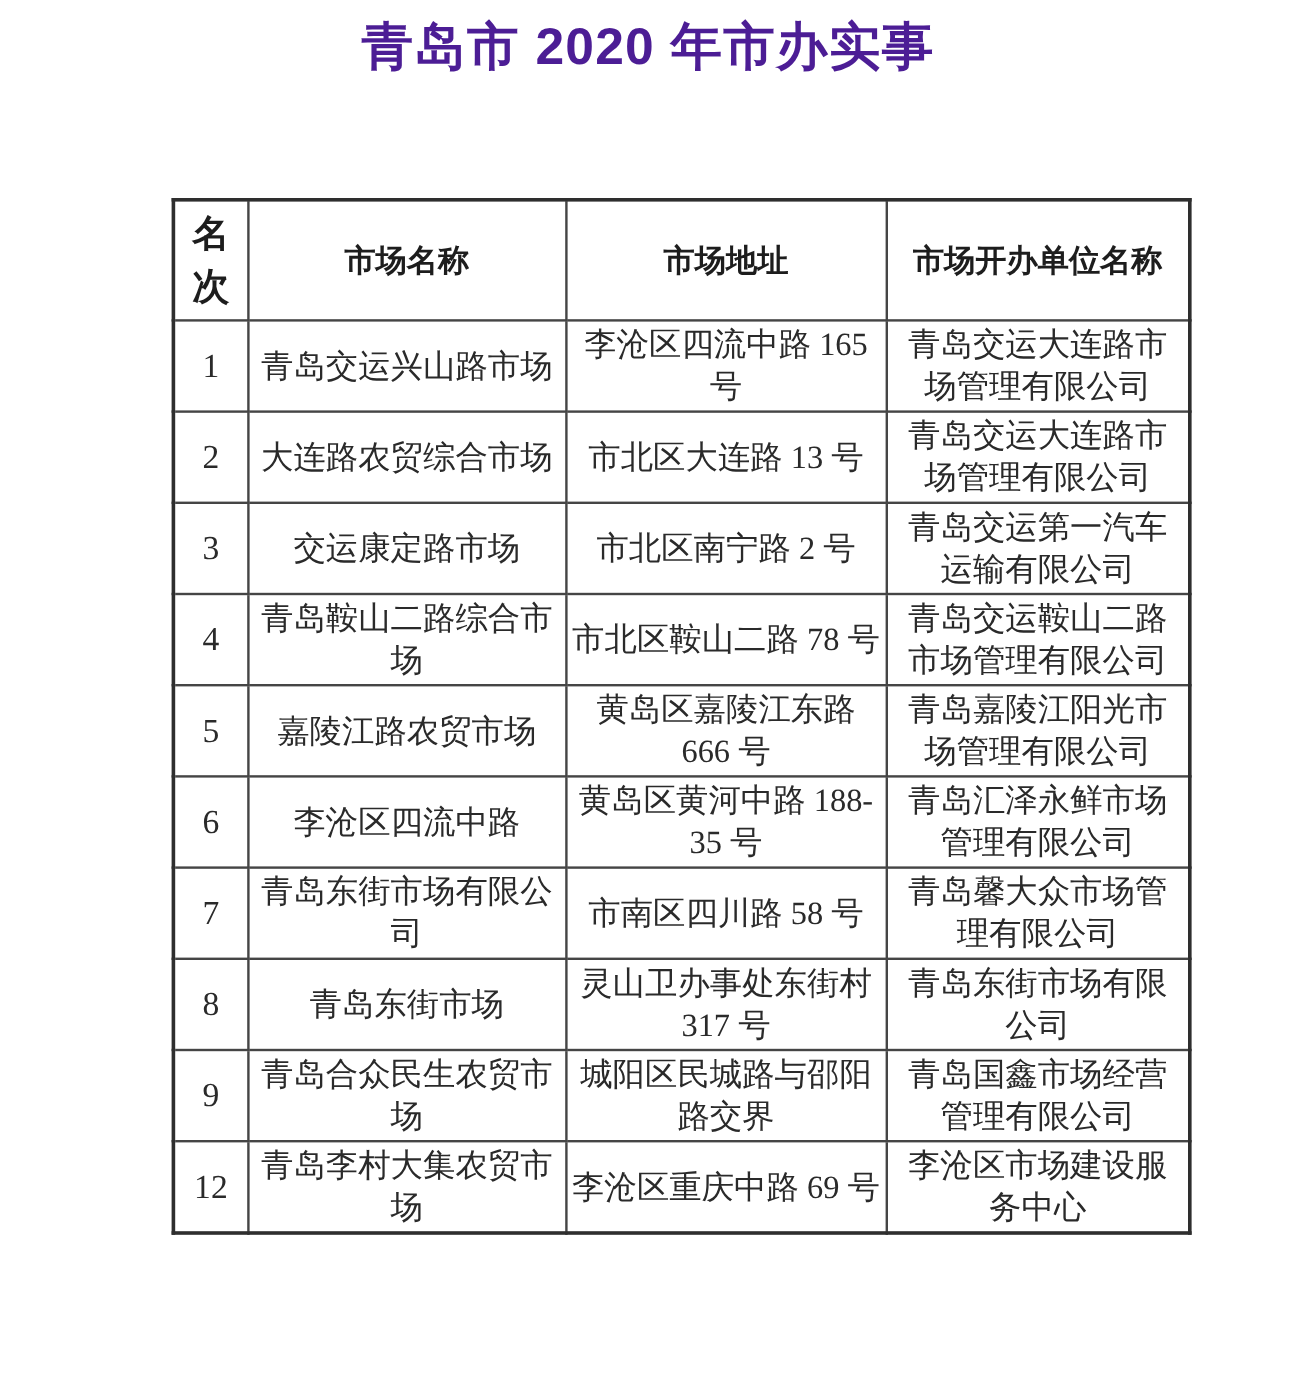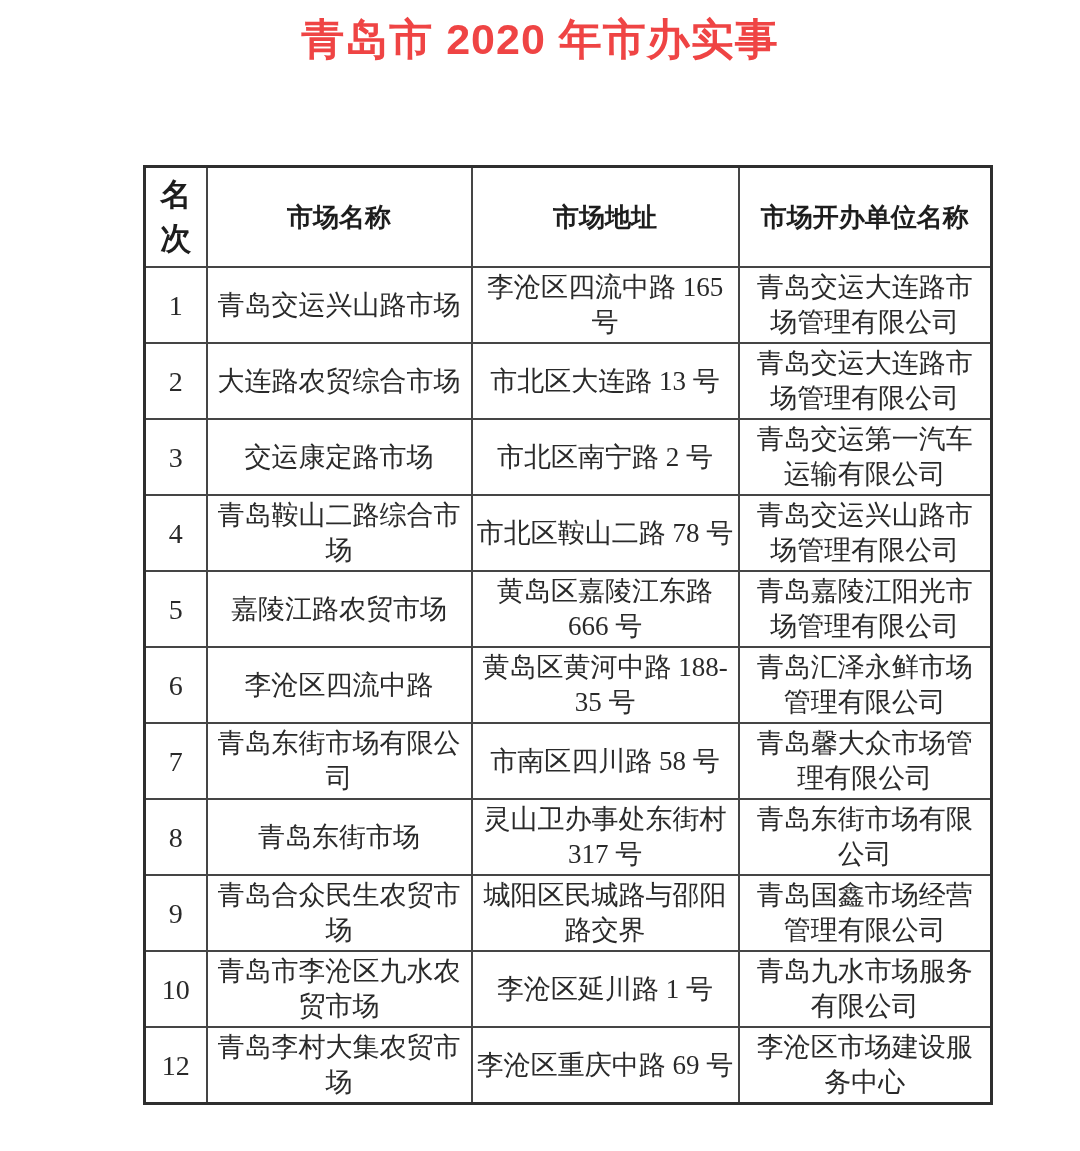--- a/index.html
+++ b/index.html
@@ -19,21 +19,21 @@
   .doc-title {
     position: absolute;
     top: 16px;
     left: 0;
     width: 1080px;
     text-align: center;
     font-family: "Liberation Sans", "DejaVu Sans", sans-serif;
     font-weight: bold;
     font-size: 43px;
     line-height: 47px;
-    color: #ef4444;
+    color: #4c1d95;
     letter-spacing: 1px;
   }
   table.market-table {
     position: absolute;
     left: 143px;
     top: 165px;
     width: 847px;
     border-collapse: collapse;
     table-layout: fixed;
     border: 3px solid #2e2e2e;
@@ -108,21 +108,21 @@
       <tr>
         <td class="rank-cell">3</td>
         <td>交运康定路市场</td>
         <td>市北区南宁路 2 号</td>
         <td>青岛交运第一汽车运输有限公司</td>
       </tr>
       <tr>
         <td class="rank-cell">4</td>
         <td>青岛鞍山二路综合市场</td>
         <td>市北区鞍山二路 78 号</td>
-        <td>青岛交运兴山路市场管理有限公司</td>
+        <td>青岛交运鞍山二路市场管理有限公司</td>
       </tr>
       <tr>
         <td class="rank-cell">5</td>
         <td>嘉陵江路农贸市场</td>
         <td>黄岛区嘉陵江东路 666 号</td>
         <td>青岛嘉陵江阳光市场管理有限公司</td>
       </tr>
       <tr>
         <td class="rank-cell">6</td>
         <td>李沧区四流中路</td>
@@ -141,26 +141,20 @@
         <td>灵山卫办事处东街村 317 号</td>
         <td>青岛东街市场有限公司</td>
       </tr>
       <tr>
         <td class="rank-cell">9</td>
         <td>青岛合众民生农贸市场</td>
         <td>城阳区民城路与邵阳路交界</td>
         <td>青岛国鑫市场经营管理有限公司</td>
       </tr>
       <tr>
-        <td class="rank-cell">10</td>
-        <td>青岛市李沧区九水农贸市场</td>
-        <td>李沧区延川路 1 号</td>
-        <td>青岛九水市场服务有限公司</td>
-      </tr>
-      <tr>
         <td class="rank-cell">12</td>
         <td>青岛李村大集农贸市场</td>
         <td>李沧区重庆中路 69 号</td>
         <td>李沧区市场建设服务中心</td>
       </tr>
     </tbody>
   </table>
 
 </div>
 

